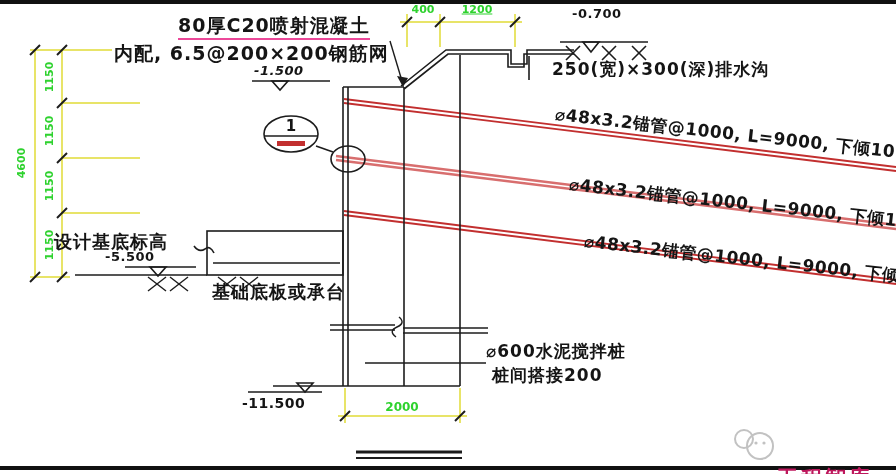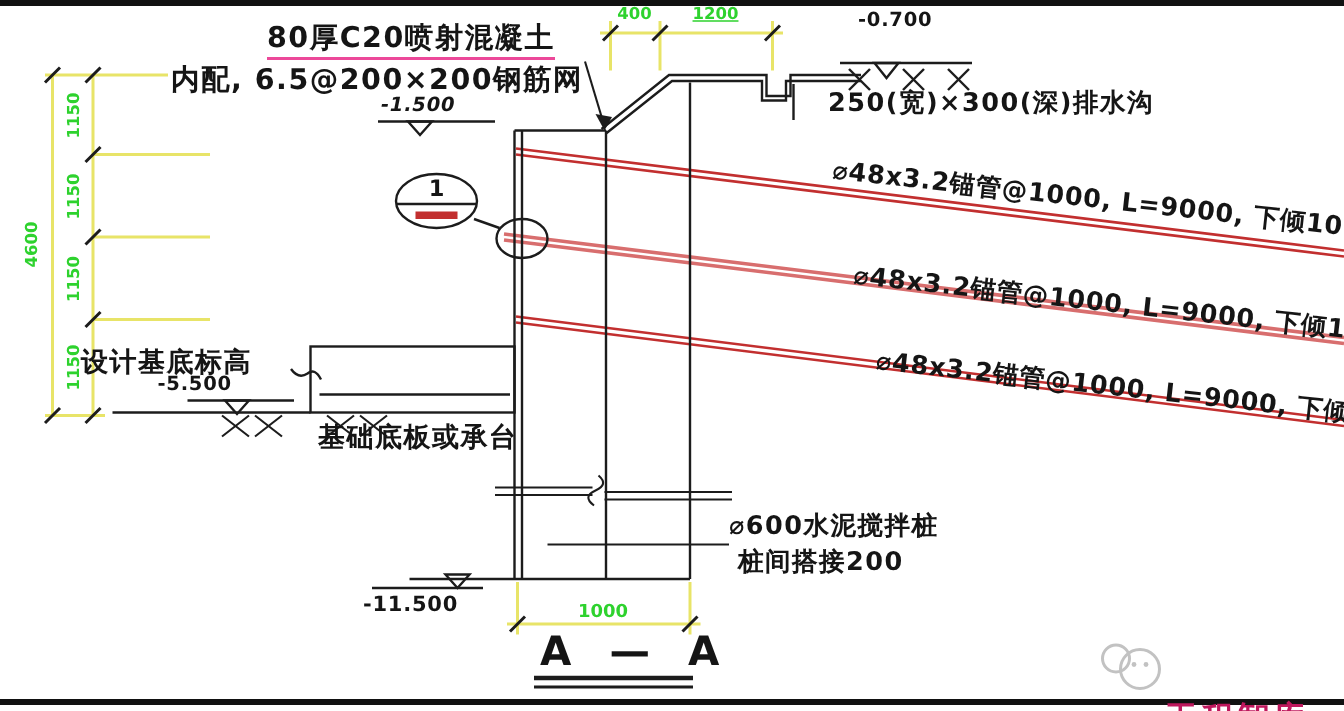--- a/index.html
+++ b/index.html
@@ -188,33 +188,32 @@
 
   <div class="t green center" style="left:423px;top:9px;">400</div>
   <div class="t green center" style="left:477px;top:9px;text-decoration:underline;">1200</div>
 
   <div class="t green rot90" style="left:21px;top:163px;">4600</div>
   <div class="t green rot90" style="left:49px;top:77px;">1150</div>
   <div class="t green rot90" style="left:49px;top:131px;">1150</div>
   <div class="t green rot90" style="left:49px;top:186px;">1150</div>
   <div class="t green rot90" style="left:49px;top:245px;">1150</div>
 
-  <div class="t green center" style="left:402px;top:407px;font-size:12px;">1000</div>
+  <div class="t green center" style="left:402px;top:407px;font-size:12px;">2000</div>
 
   <div class="t note-mid" style="left:552px;top:61px;">250(宽)×300(深)排水沟</div>
 
   <div class="t anchor-label" style="left:556px;top:106px;">⌀48x3.2锚管@1000, L=9000, 下倾10°</div>
   <div class="t anchor-label" style="left:570px;top:176px;">⌀48x3.2锚管@1000, L=9000, 下倾10°</div>
   <div class="t anchor-label" style="left:585px;top:233px;">⌀48x3.2锚管@1000, L=9000, 下倾10°</div>
 
   <div class="t callout-num center" style="left:291px;top:126px;">1</div>
 
   <div class="t note-base" style="left:54px;top:233px;">设计基底标高</div>
   <div class="t note-base" style="left:212px;top:240px;margin-top:43px;">基础底板或承台</div>
 
   <div class="t note-mid" style="left:486px;top:343px;text-align:right;">⌀600水泥搅拌桩</div>
   <div class="t note-mid" style="left:492px;top:367px;">桩间搭接200</div>
 
-  <div class="t section-title" style="left:360px;top:421px;">A — A</div>
 
   <div class="t watermark-text" style="left:777px;top:431px;">工程智库</div>
 
 </div>
 
 </body></html>

